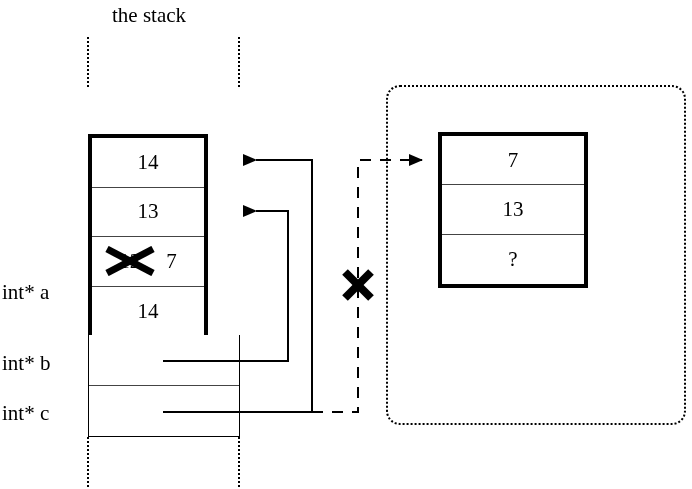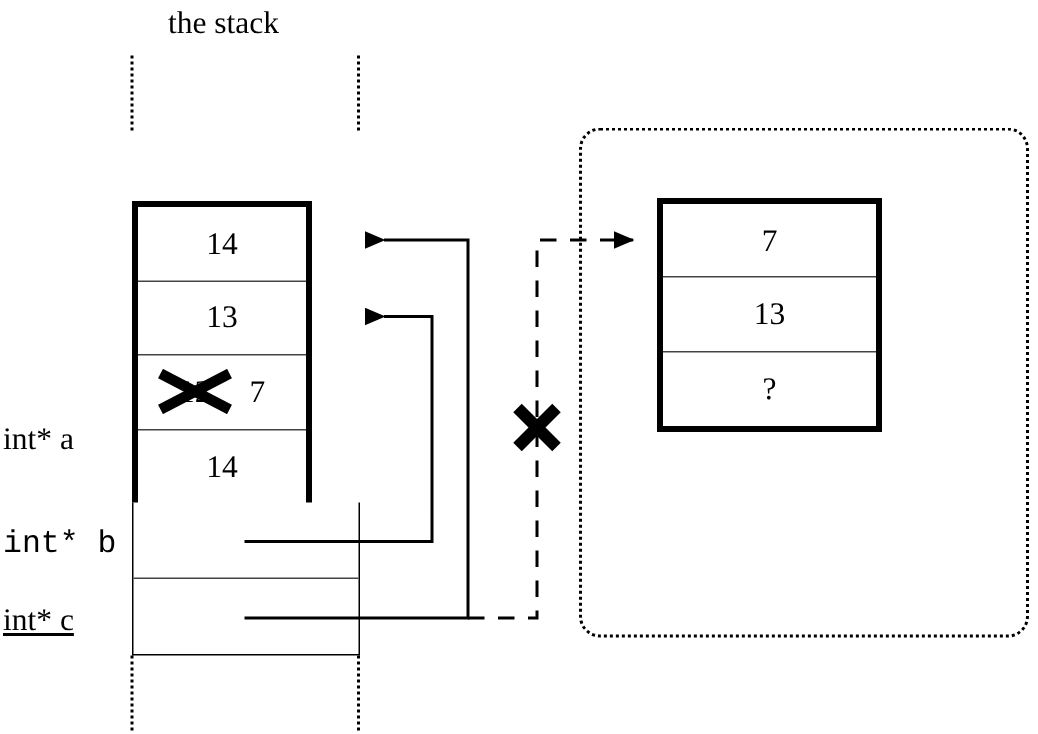--- a/index.html
+++ b/index.html
@@ -116,22 +116,22 @@
 
   .side-label {
     position: absolute;
     font-size: 21px;
     line-height: 1;
     white-space: nowrap;
     left: 2px;
     text-align: right;
   }
   #label-a { top: 282px; }
-  #label-b { top: 353px; font-family: Liberation Mono, monospace; }
-  #label-c { top: 403px; text-decoration: underline; }
+  #label-b { top: 353px; }
+  #label-c { top: 403px; }
 
   
   #heap-region {
     position: absolute;
     left: 386px;
     top: 85px;
     width: 300px;
     height: 340px;
     box-sizing: border-box;
     border: 2px dotted #000;

